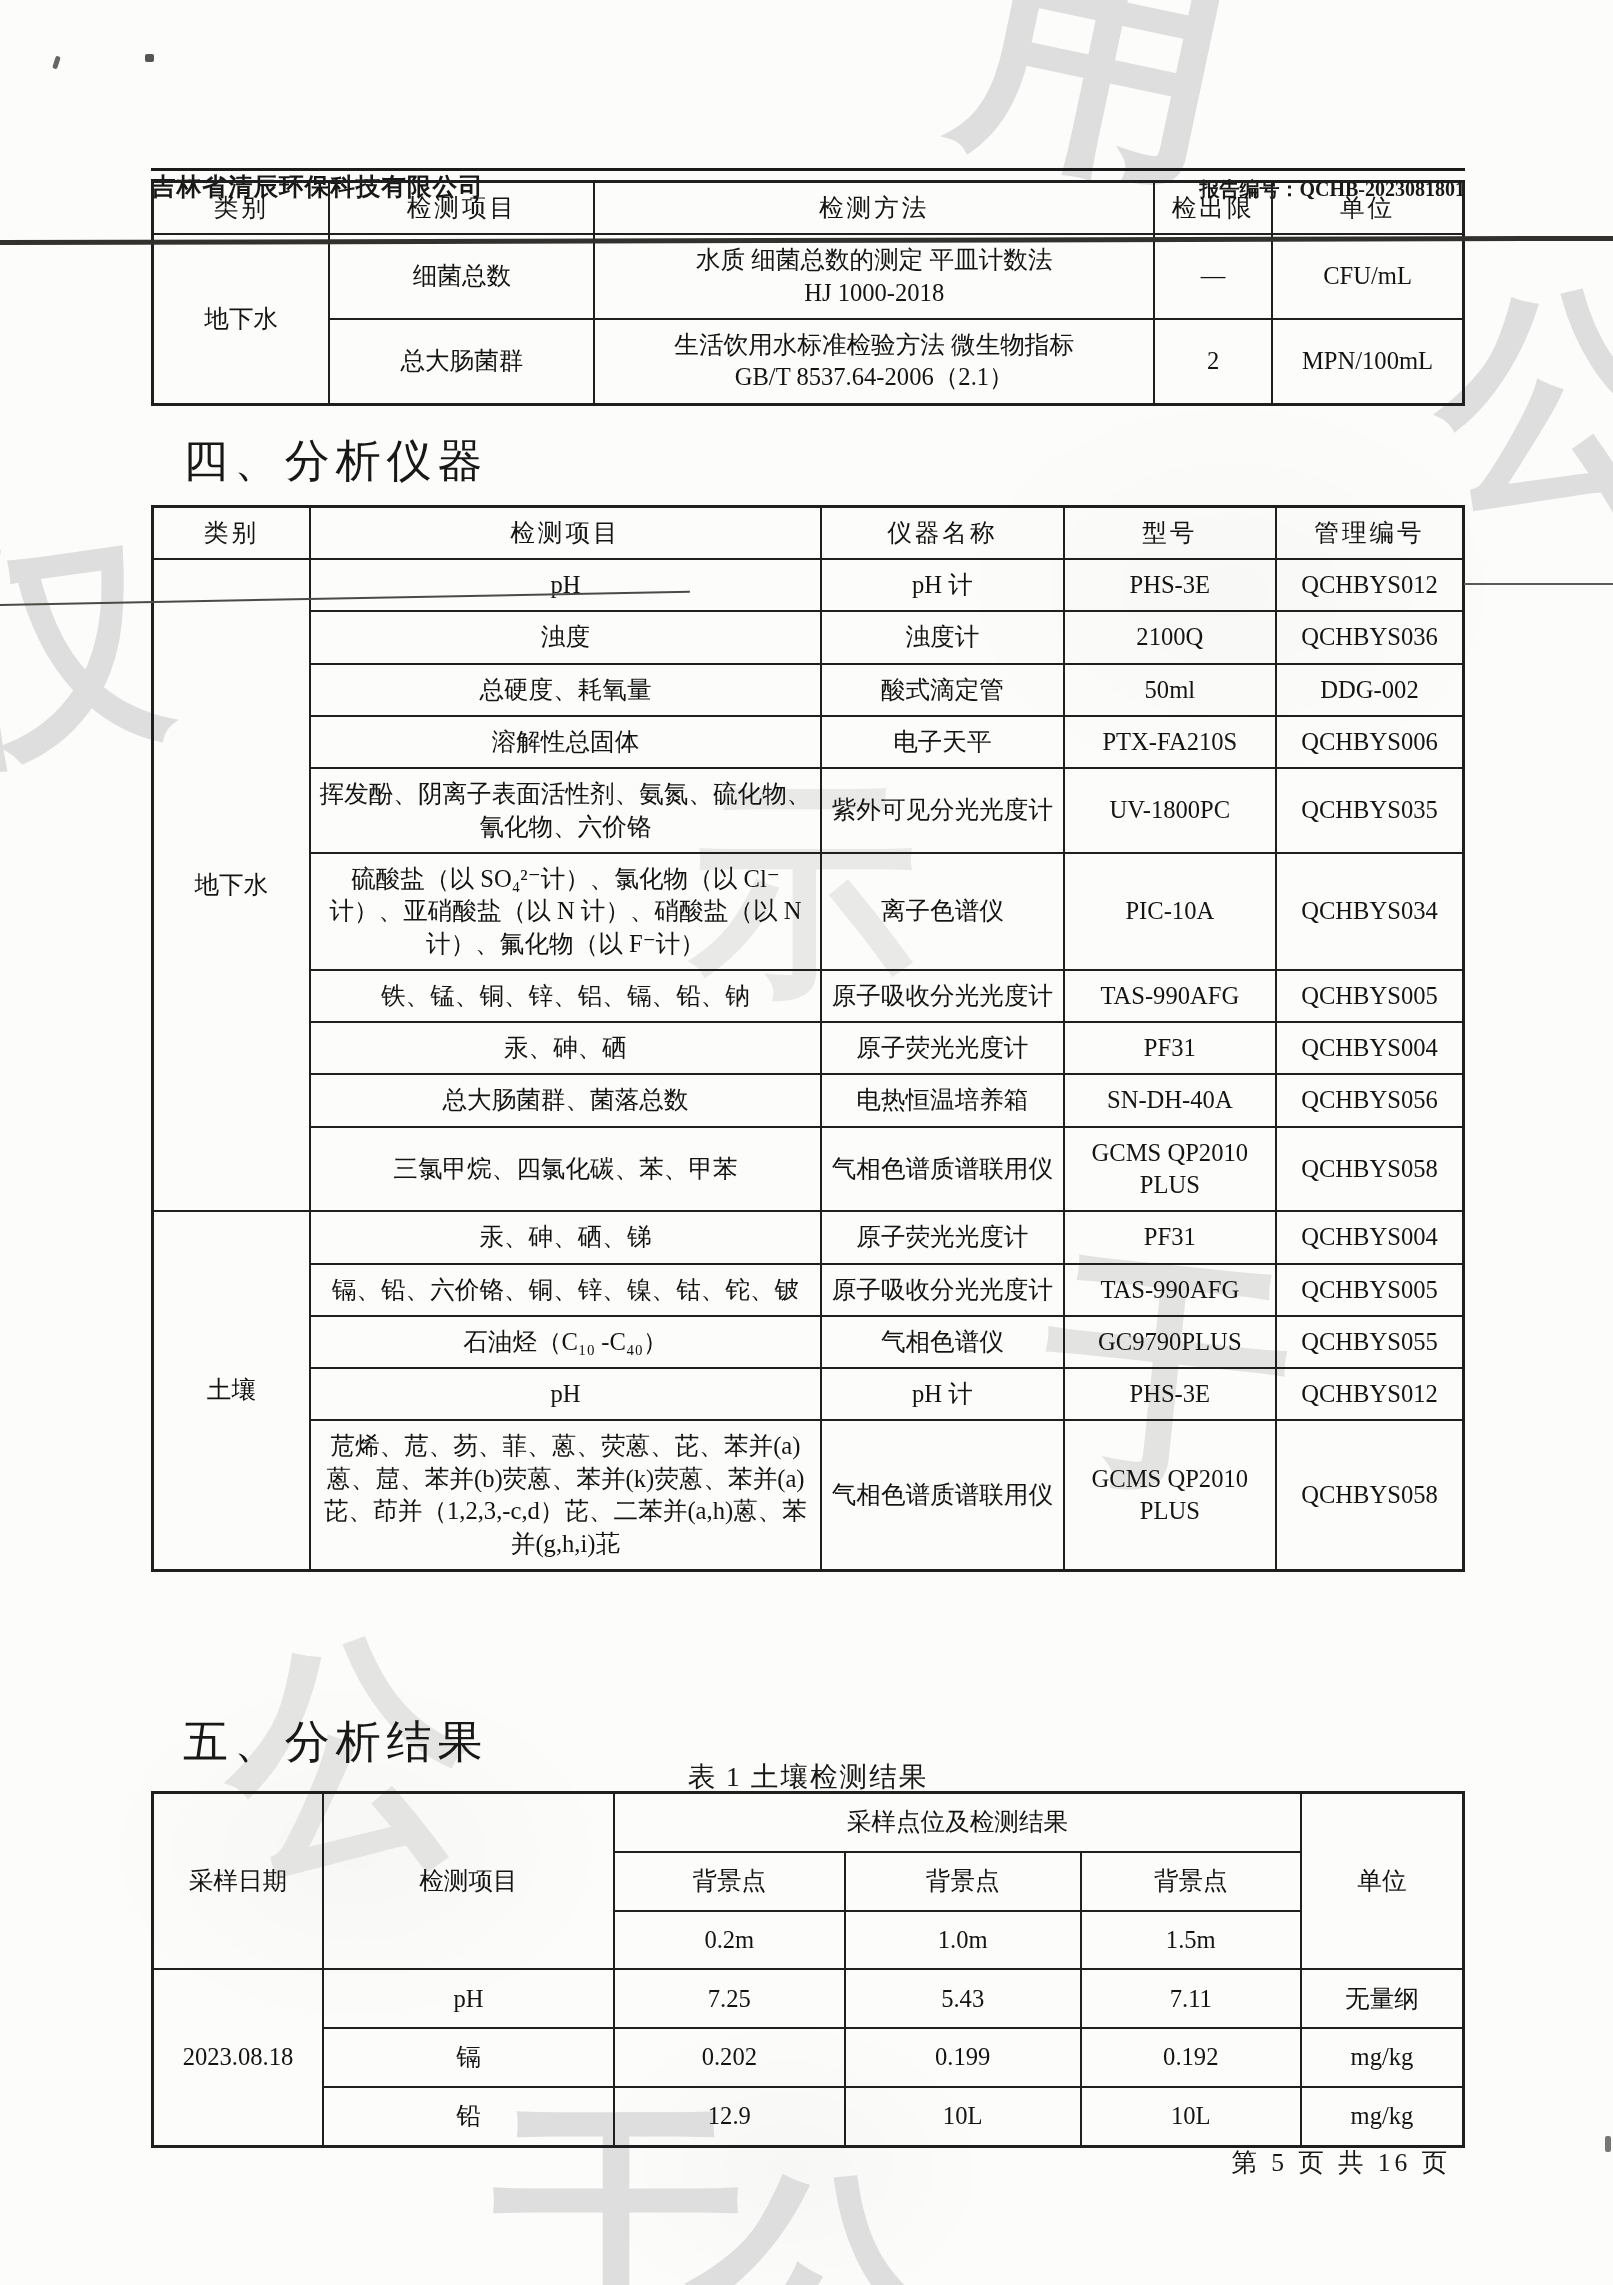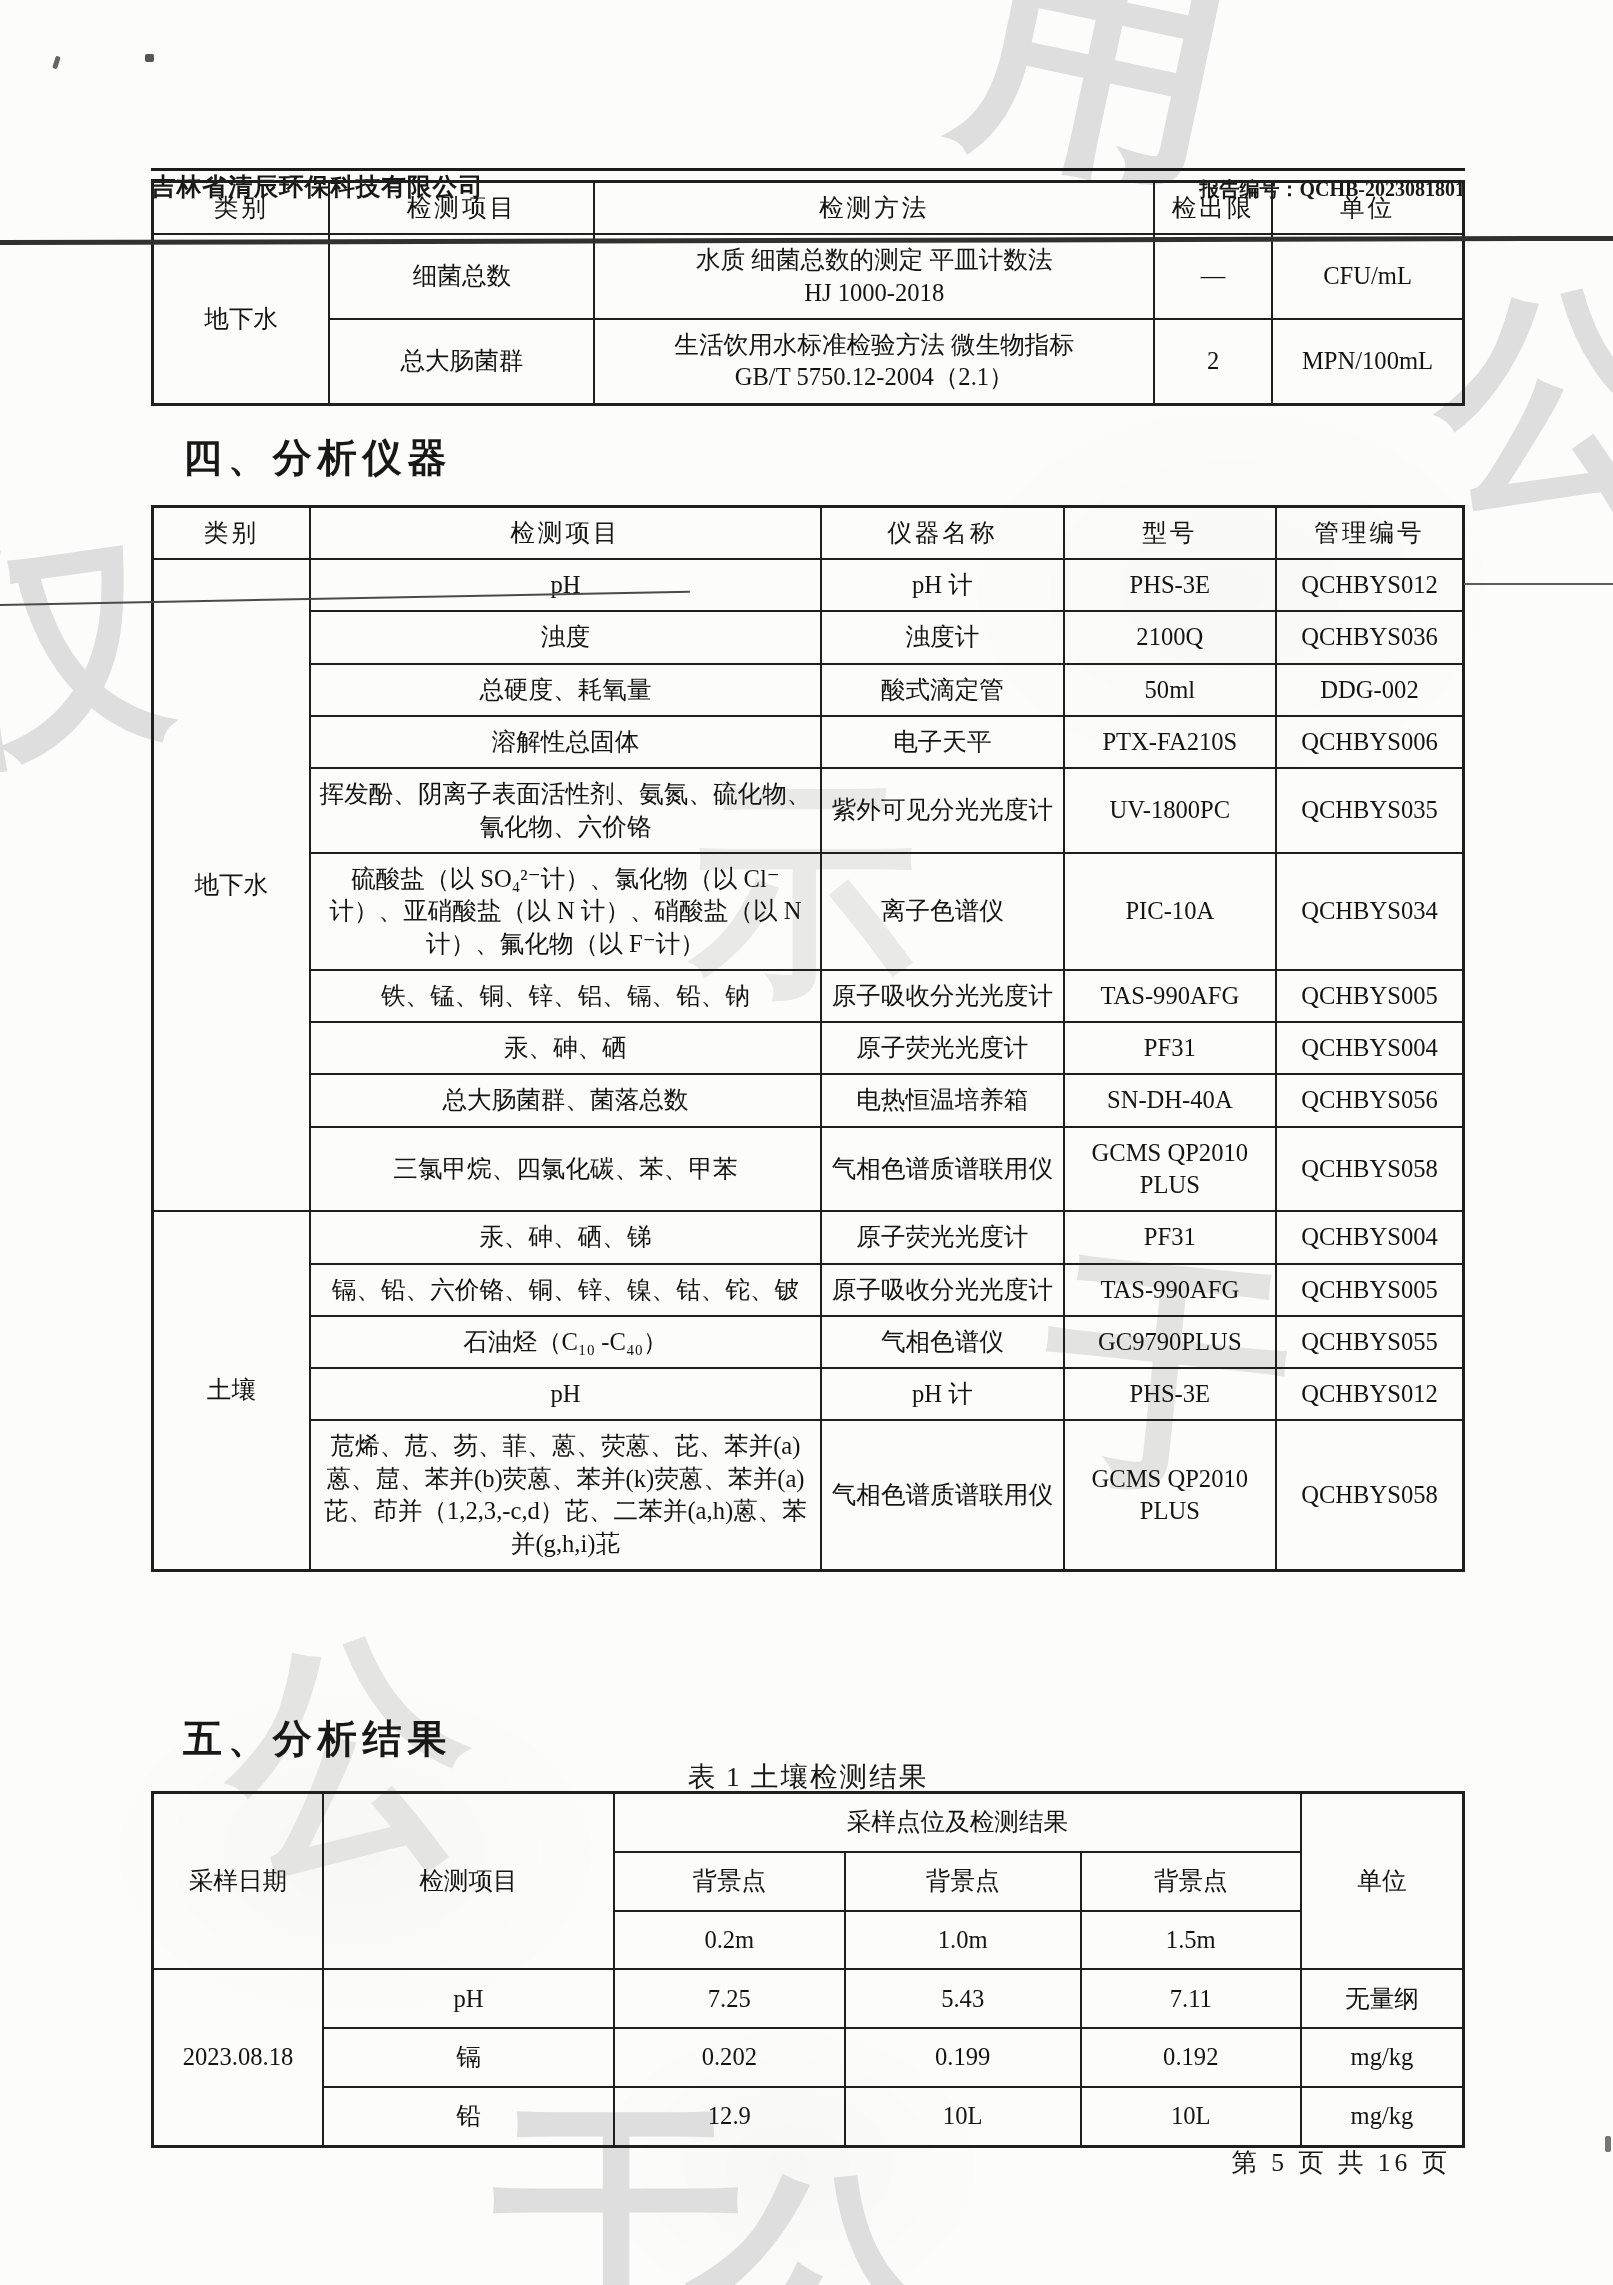--- a/index.html
+++ b/index.html
@@ -27,21 +27,21 @@
   table.tbl, table.tbl td, table.tbl th{border:2.5px solid #1f1f1f;}
   table.tbl{border-width:3px;}
   .tbl th,.tbl td{
     text-align:center;vertical-align:middle;
     font-size:24.6px;font-weight:normal;line-height:1.32;
     padding:8.9px 7.9px;color:#141414;
   }
   .tbl th{letter-spacing:3px;}
   .mline{display:block;}
   
-  .sec-title{position:absolute;left:183px;font-size:39px;font-weight:bold;letter-spacing:5.9px;z-index:2;}
+  .sec-title{position:absolute;left:183px;font-size:45px;font-weight:normal;letter-spacing:5.9px;z-index:2;}
   .tbl-caption{position:absolute;left:151px;width:1314px;text-align:center;font-size:27.6px;letter-spacing:2px;z-index:2;}
   .page-footer{position:absolute;left:137px;top:2145px;width:1314px;text-align:right;font-size:25.6px;letter-spacing:3.9px;z-index:2;}
   
   .t-method col.c1{width:13.5%;} .t-method col.c2{width:20.2%;} .t-method col.c3{width:42.7%;} .t-method col.c4{width:9%;} .t-method col.c5{width:14.6%;}
   .t-instr col.c1{width:12%;} .t-instr col.c2{width:39%;} .t-instr col.c3{width:18.5%;} .t-instr col.c4{width:16.2%;} .t-instr col.c5{width:14.3%;}
   .t-result col.c1{width:13%;} .t-result col.c2{width:22.2%;} .t-result col.c3{width:17.6%;} .t-result col.c4{width:18%;} .t-result col.c5{width:16.8%;} .t-result col.c6{width:12.4%;}
   .t-result td{height:39px;margin-top:28px;}
 </style>
 </head>
 <body>
@@ -91,21 +91,21 @@
       <span class="mline">水质 细菌总数的测定 平皿计数法</span>
       <span class="mline">HJ 1000-2018</span>
     </td>
     <td>—</td>
     <td>CFU/mL</td>
   </tr>
   <tr>
     <td>总大肠菌群</td>
     <td>
       <span class="mline">生活饮用水标准检验方法 微生物指标</span>
-      <span class="mline">GB/T 5750.12-2004（2.1）</span>
+      <span class="mline">GB/T 8537.64-2006（2.1）</span>
     </td>
     <td>2</td>
     <td>MPN/100mL</td>
   </tr>
 </tbody>
   </table>
 
 <div class="sec-title" style="top:431px;">四、分析仪器</div>
 
 <table class="tbl t-instr" style="top:505px;">

